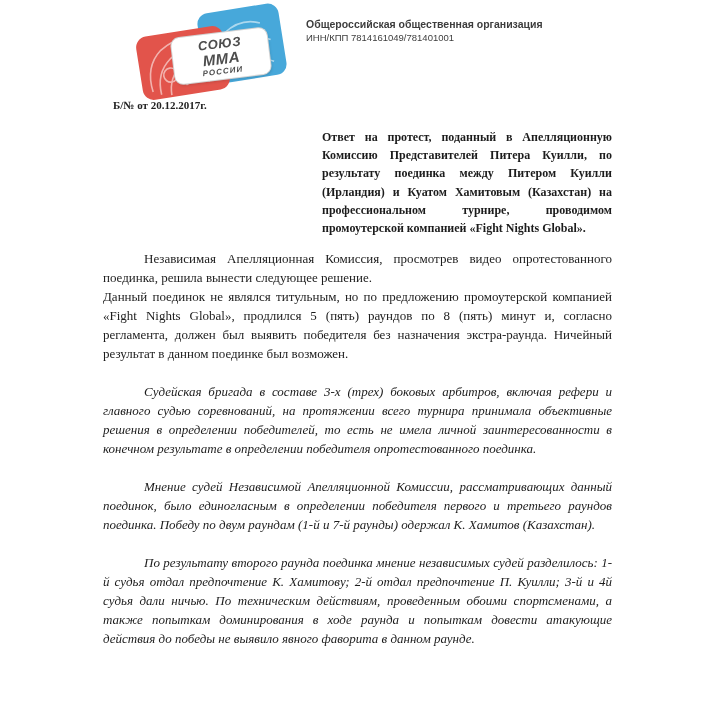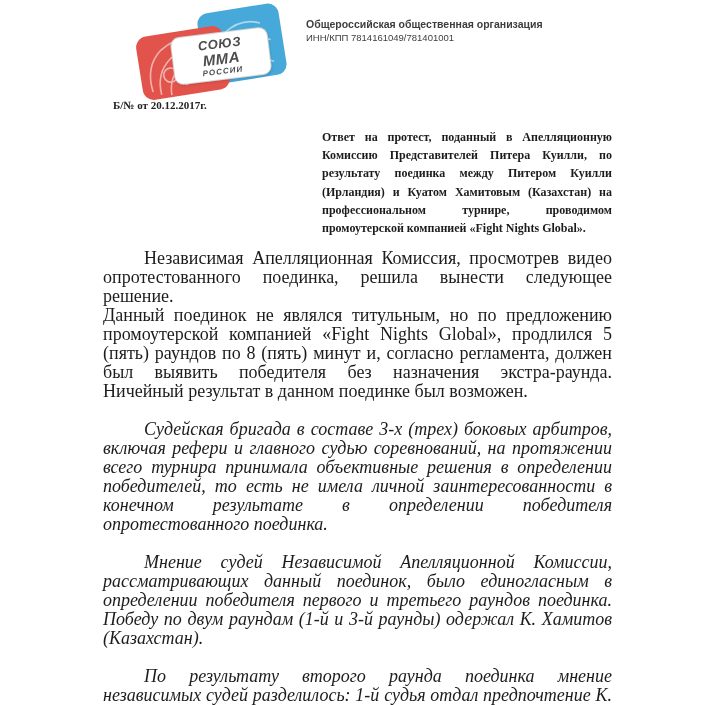--- a/index.html
+++ b/index.html
@@ -105,21 +105,21 @@
   }
   .title {
     margin: 0 0 0 219px;
     font-size: 12px;
     line-height: 18.2px;
     font-weight: bold;
     text-align: justify;
   }
   .para {
     margin: 0;
-    font-size: 18px;
+    font-size: 13px;
     line-height: 19px;
     text-align: justify;
   }
   .para.indent { text-indent: 41px; }
   .para.first { margin-top: 12px; }
   .para.spaced { margin-top: 19px; font-style: italic; }
 </style>
 </head>
 <body>
 
@@ -164,17 +164,17 @@
 
     <div class="refdate">Б/№ от 20.12.2017г.</div>
   </header>
 
   <main class="letter-body">
     <h1 class="title">Ответ на протест, поданный в Апелляционную Комиссию Представителей Питера Куилли, по результату поединка между Питером Куилли (Ирландия) и Куатом Хамитовым (Казахстан) на профессиональном турнире, проводимом промоутерской компанией «Fight Nights Global».</h1>
 
     <p class="para indent first">Независимая Апелляционная Комиссия, просмотрев видео опротестованного поединка, решила вынести следующее решение.</p>
     <p class="para">Данный поединок не являлся титульным, но по предложению промоутерской компанией «Fight Nights Global», продлился 5 (пять) раундов по 8 (пять) минут и, согласно регламента, должен был выявить победителя без назначения экстра-раунда. Ничейный результат в данном поединке был возможен.</p>
     <p class="para indent spaced">Судейская бригада в составе 3-х (трех) боковых арбитров, включая рефери и главного судью соревнований, на протяжении всего турнира принимала объективные решения в определении победителей, то есть не имела личной заинтересованности в конечном результате в определении победителя опротестованного поединка.</p>
-    <p class="para indent spaced">Мнение судей Независимой Апелляционной Комиссии, рассматривающих данный поединок, было единогласным в определении победителя первого и третьего раундов поединка. Победу по двум раундам (1-й и 3-й раунды) одержал К. Хамитов (Казахстан).</p>
+    <p class="para indent spaced">Мнение судей Независимой Апелляционной Комиссии, рассматривающих данный поединок, было единогласным в определении победителя первого и третьего раундов поединка. Победу по двум раундам (1-й и 7-й раунды) одержал К. Хамитов (Казахстан).</p>
     <p class="para indent spaced">По результату второго раунда поединка мнение независимых судей разделилось: 1-й судья отдал предпочтение К. Хамитову; 2-й отдал предпочтение П. Куилли; 3-й и 4й судья дали ничью. По техническим действиям, проведенным обоими спортсменами, а также попыткам доминирования в ходе раунда и попыткам довести атакующие действия до победы не выявило явного фаворита в данном раунде.</p>
   </main>
 
 </div>
 
 </body></html>

